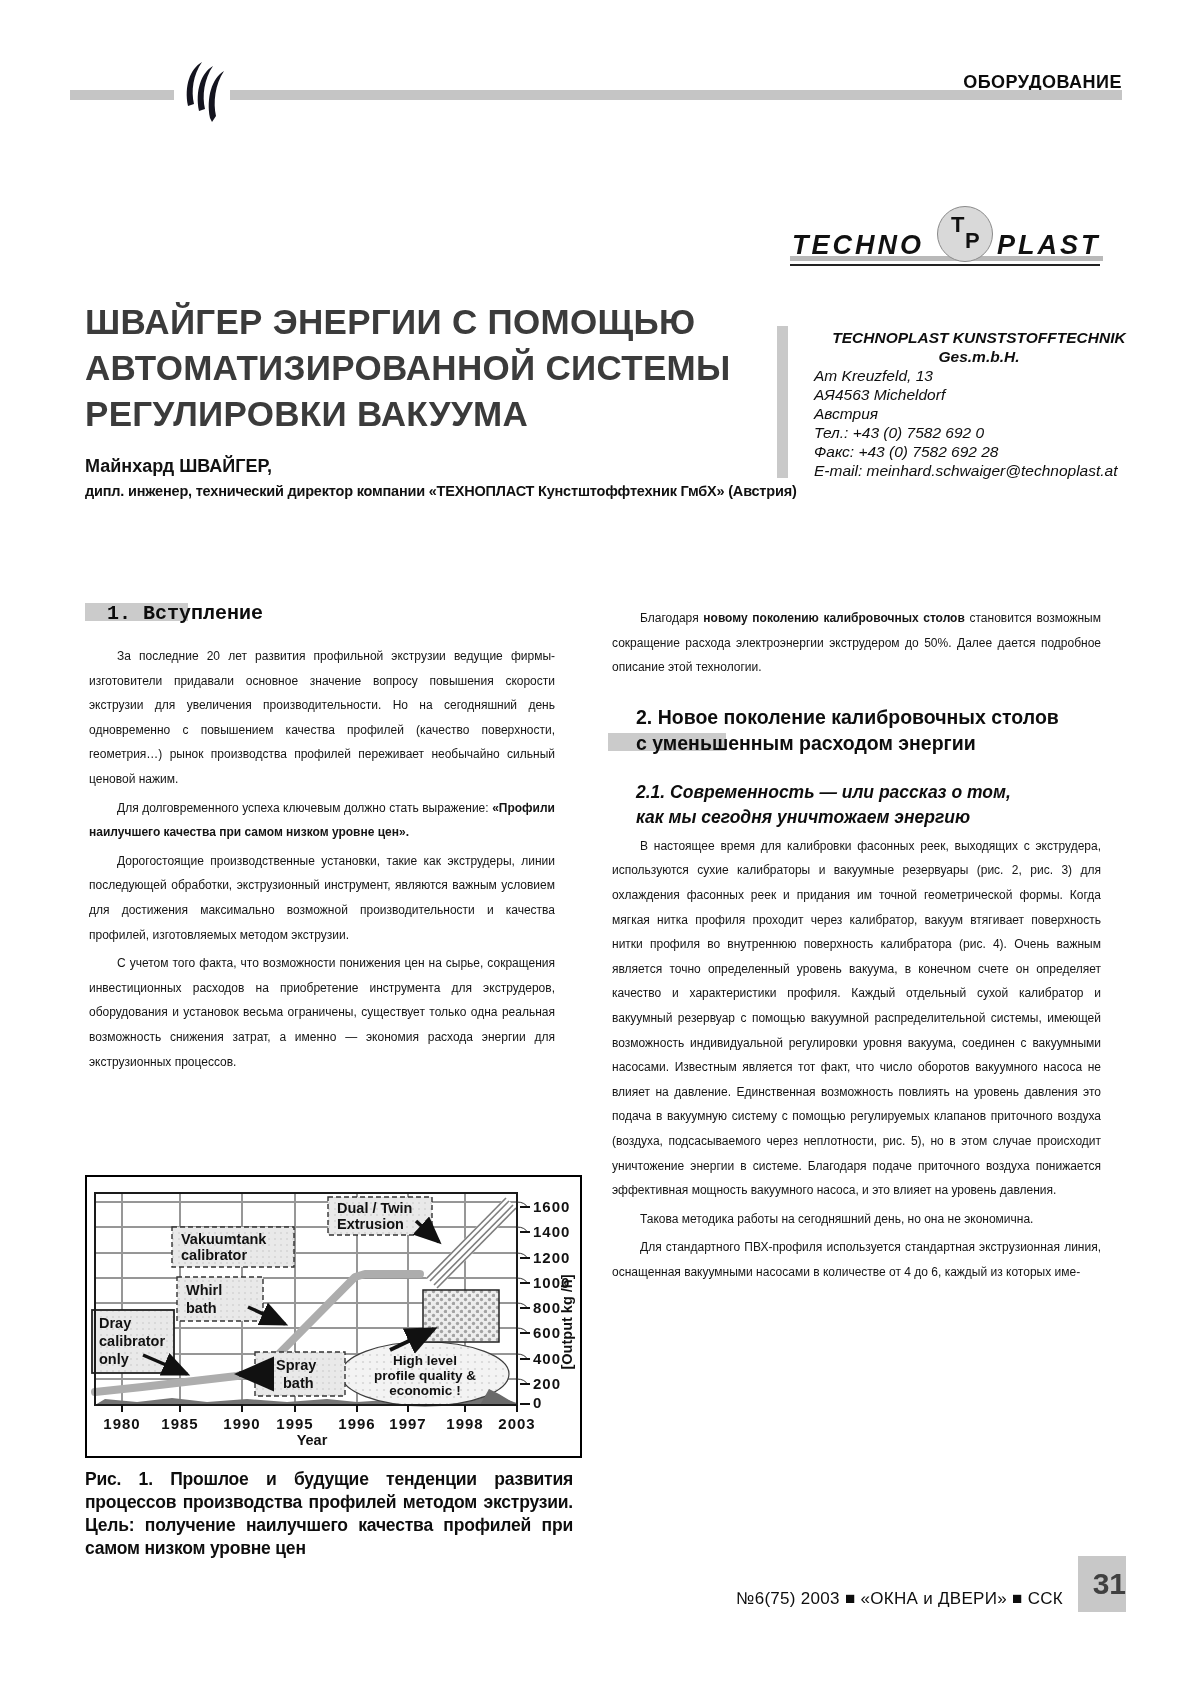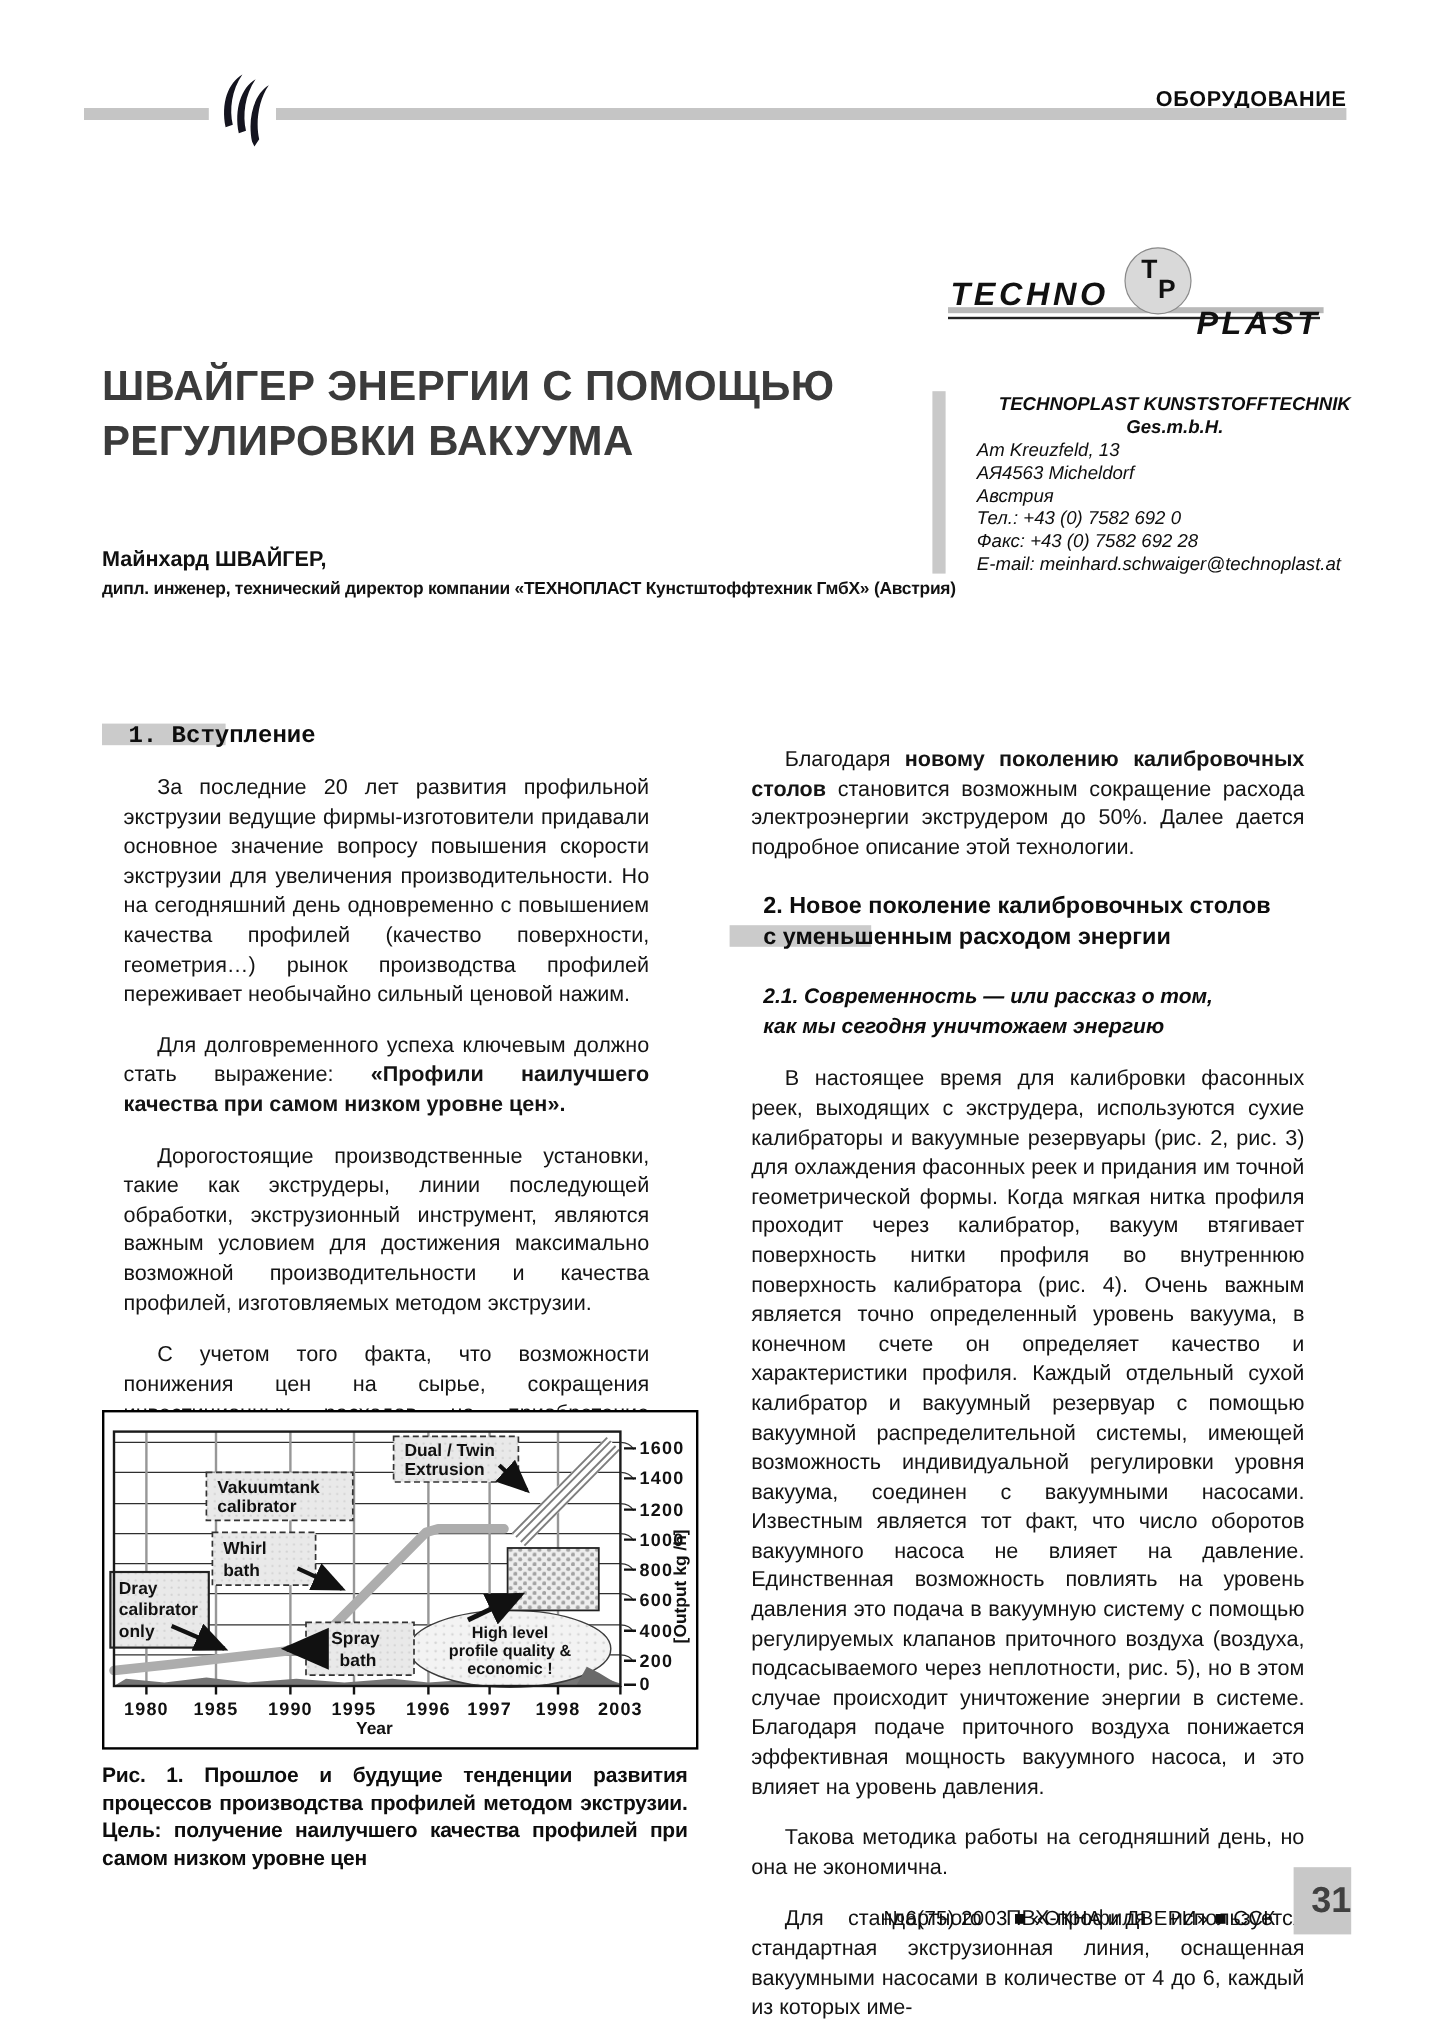--- a/index.html
+++ b/index.html
@@ -26,21 +26,21 @@
   .title{font-size:35px;line-height:46px;font-weight:bold;color:#3b3b3b;letter-spacing:.3px;}
   .author-name{font-size:18px;font-weight:bold;color:#111;}
   .author-role{font-size:14.5px;font-weight:bold;color:#111;letter-spacing:-.2px;white-space:nowrap;}
 
   
   .contact{font-style:italic;font-size:15.5px;line-height:19px;color:#0e0e0e;width:330px;}
   .contact .b{font-weight:bold;text-align:center;}
   .contact-rule{width:11px;height:152px;background:#c9c9c9;}
 
   
-  .col p{margin:18px;text-align:justify;text-indent:28px;font-size:18px;line-height:24.6px;color:#141414;}
+  .col p{margin:4px;text-align:justify;text-indent:28px;font-size:12px;line-height:24.6px;color:#141414;}
   .col .sp{margin-bottom:22px;}
   .s1{position:relative;height:24px;margin-bottom:18px;font-family:Liberation Mono, monospace;}
   .s1 .bar{position:absolute;left:0;top:1px;width:103px;height:18px;background:#cbcbcb;}
   .s1 .txt{position:relative;padding-left:22px;font-size:20px;font-weight:bold;color:#0d0d0d;}
   .h2{position:relative;margin:24px 0 24px 0;font-size:19.5px;line-height:26px;font-weight:bold;color:#0d0d0d;}
   .h2 .bar{position:absolute;left:0;top:29px;width:90px;height:18px;background:#cbcbcb;}
   .h2 span{display:block;position:relative;padding-left:28px;}
   .h21{width:405px;padding-left:28px;margin-bottom:4px;font-size:17.5px;line-height:25px;
        font-weight:bold;font-style:italic;color:#0d0d0d;}
 
@@ -73,25 +73,26 @@
   </div>
 
   <div class="abs tp-logo" style="left:788px;top:206px;">
     <div class="tp-underline-gray"></div>
     <div class="tp-underline-black"></div>
     <span class="tp-word" style="left:4px;">TECHNO</span>
     <div class="tp-circle">
       <span class="t">T</span>
       <span class="p">P</span>
     </div>
-    <span class="tp-word" style="left:209px;margin-top:24px;">PLAST</span>
+    <span class="tp-word" style="left:209px;">PLAST</span>
   </div>
 
   <div class="abs title" style="left:85px;top:299px;width:660px;">
     <div>ШВАЙГЕР ЭНЕРГИИ С ПОМОЩЬЮ</div>
+    <div>АВТОМАТИЗИРОВАННОЙ СИСТЕМЫ</div>
     <div>РЕГУЛИРОВКИ ВАКУУМА</div>
   </div>
   <div class="abs author-name" style="left:85px;top:456px;">Майнхард ШВАЙГЕР,</div>
   <div class="abs author-role" style="left:85px;top:483px;">дипл. инженер, технический директор компании «ТЕХНОПЛАСТ Кунстштоффтехник ГмбХ» (Австрия)</div>
 
   <div class="abs contact-rule" style="left:777px;top:326px;"></div>
   <div class="abs contact" style="left:814px;top:328px;">
     <div class="b">TECHNOPLAST KUNSTSTOFFTECHNIK</div>
     <div class="b">Ges.m.b.H.</div>
     <div>Am Kreuzfeld, 13</div>

